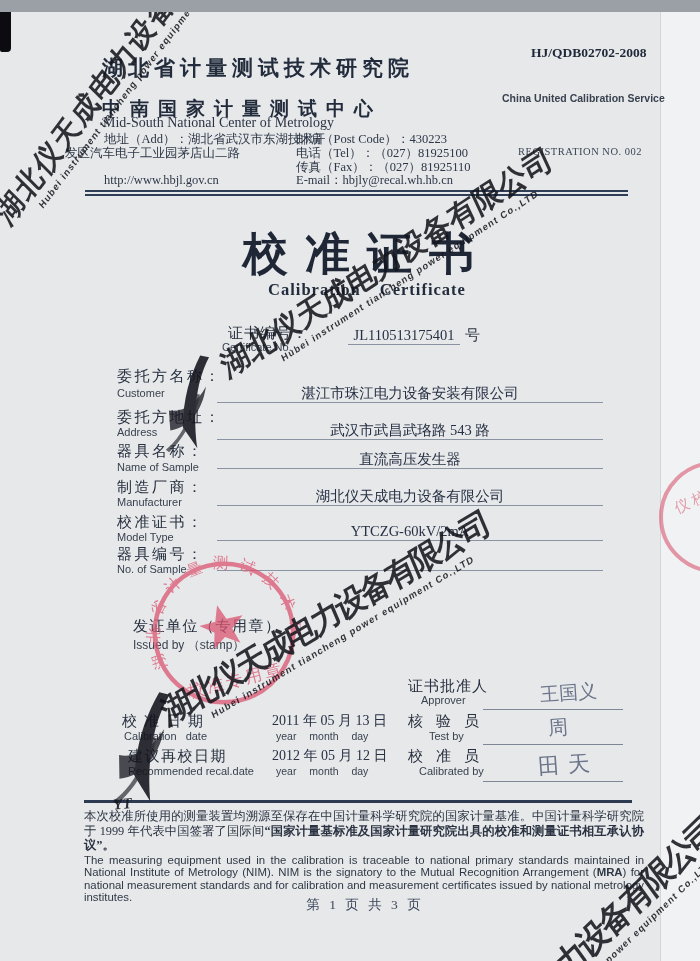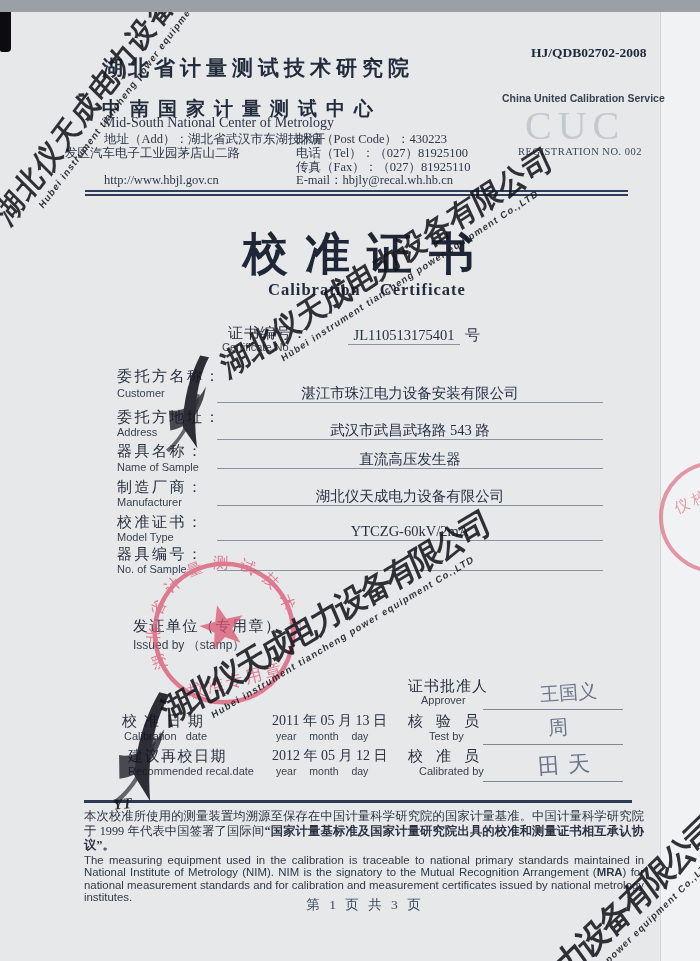--- a/index.html
+++ b/index.html
@@ -71,21 +71,20 @@
   <div class="abs hsmall" style="left:65px;top:133px;">发区汽车电子工业园茅店山二路</div>
   <div class="abs hsmall" style="left:296px;top:119px;text-align:right;">邮编（Post Code）：430223</div>
   <div class="abs hsmall" style="left:296px;top:133px;">电话（Tel）：（027）81925100</div>
   <div class="abs hsmall" style="left:296px;top:147px;">传真（Fax）：（027）81925110</div>
   <div class="abs hsmall" style="left:104px;top:161px;">http://www.hbjl.gov.cn</div>
   <div class="abs hsmall" style="left:296px;top:160px;">E-mail：hbjly@recal.wh.hb.cn</div>
   <div class="abs dbl-rule" style="left:85px;top:178px;width:543px;"></div>
 
   <div class="abs cuc-doc" style="left:531px;top:33px;">HJ/QDB02702-2008</div>
   <div class="abs cuc-en sans" style="left:502px;top:80px;">China United Calibration Service</div>
-  <div class="abs cuc-logo" style="left:525px;top:90px;">CUC</div>
   <div class="abs cuc-reg" style="left:518px;top:134px;">REGISTRATION NO. 002</div>
 
   <div class="abs title-cn" style="left:107px;top:212px;width:520px;text-align:center;">校准证书</div>
   <div class="abs title-en" style="left:107px;top:268px;width:520px;text-align:center;">Calibration Certificate</div>
 
   <div class="abs lab-cn" style="left:228px;top:312px;letter-spacing:1px;">证书编号：</div>
   <div class="abs lab-en sans" style="left:222px;top:329px;">Certificate No.</div>
   <div class="abs u-line" style="left:348px;top:313px;width:112px;">JL110513175401</div>
   <div class="abs lab-cn" style="left:465px;top:314px;">号</div>
 

